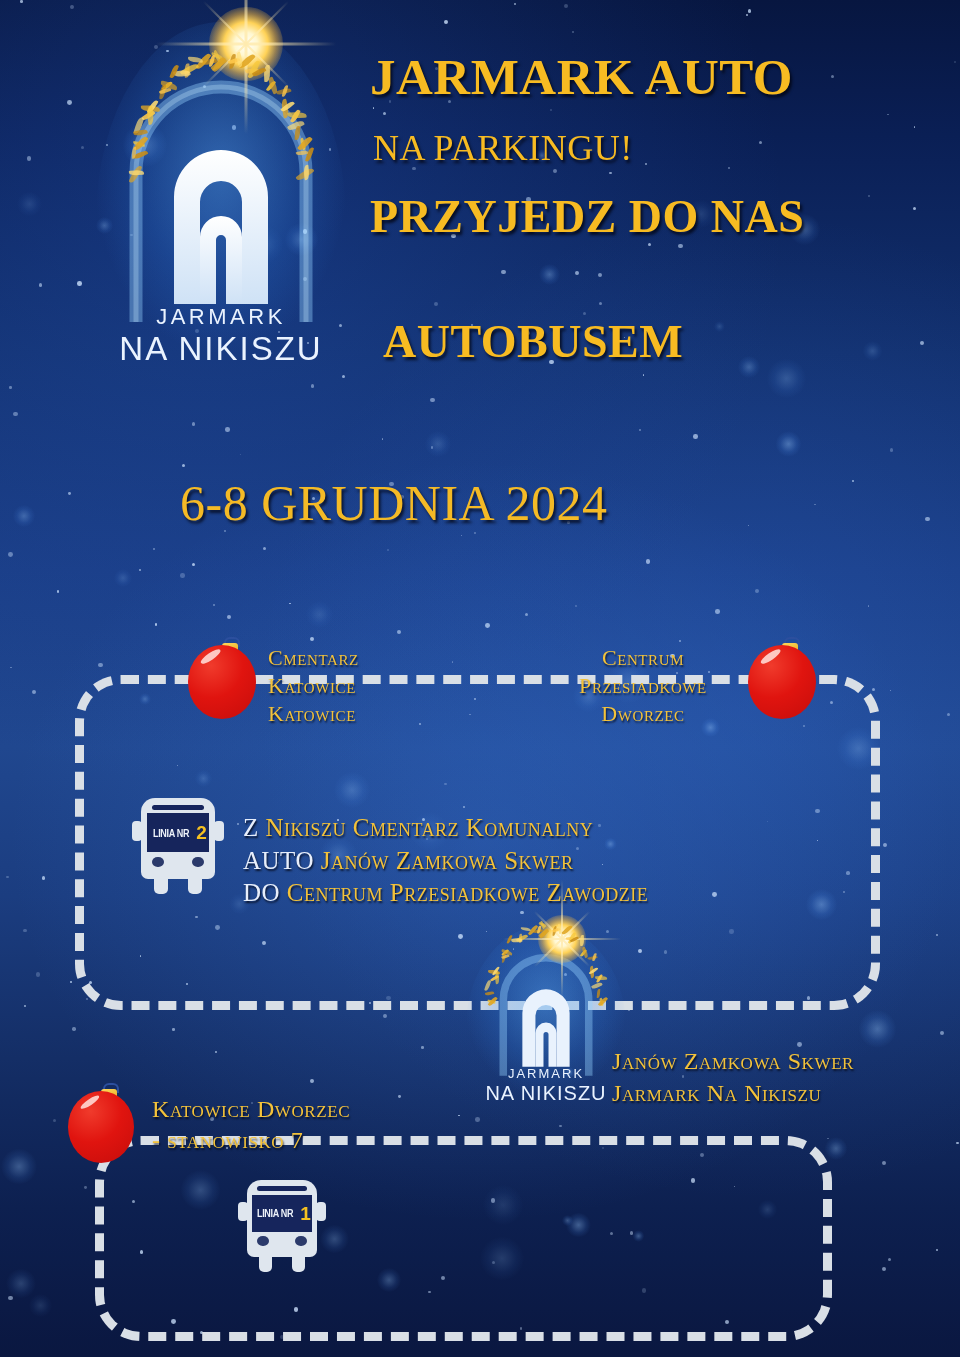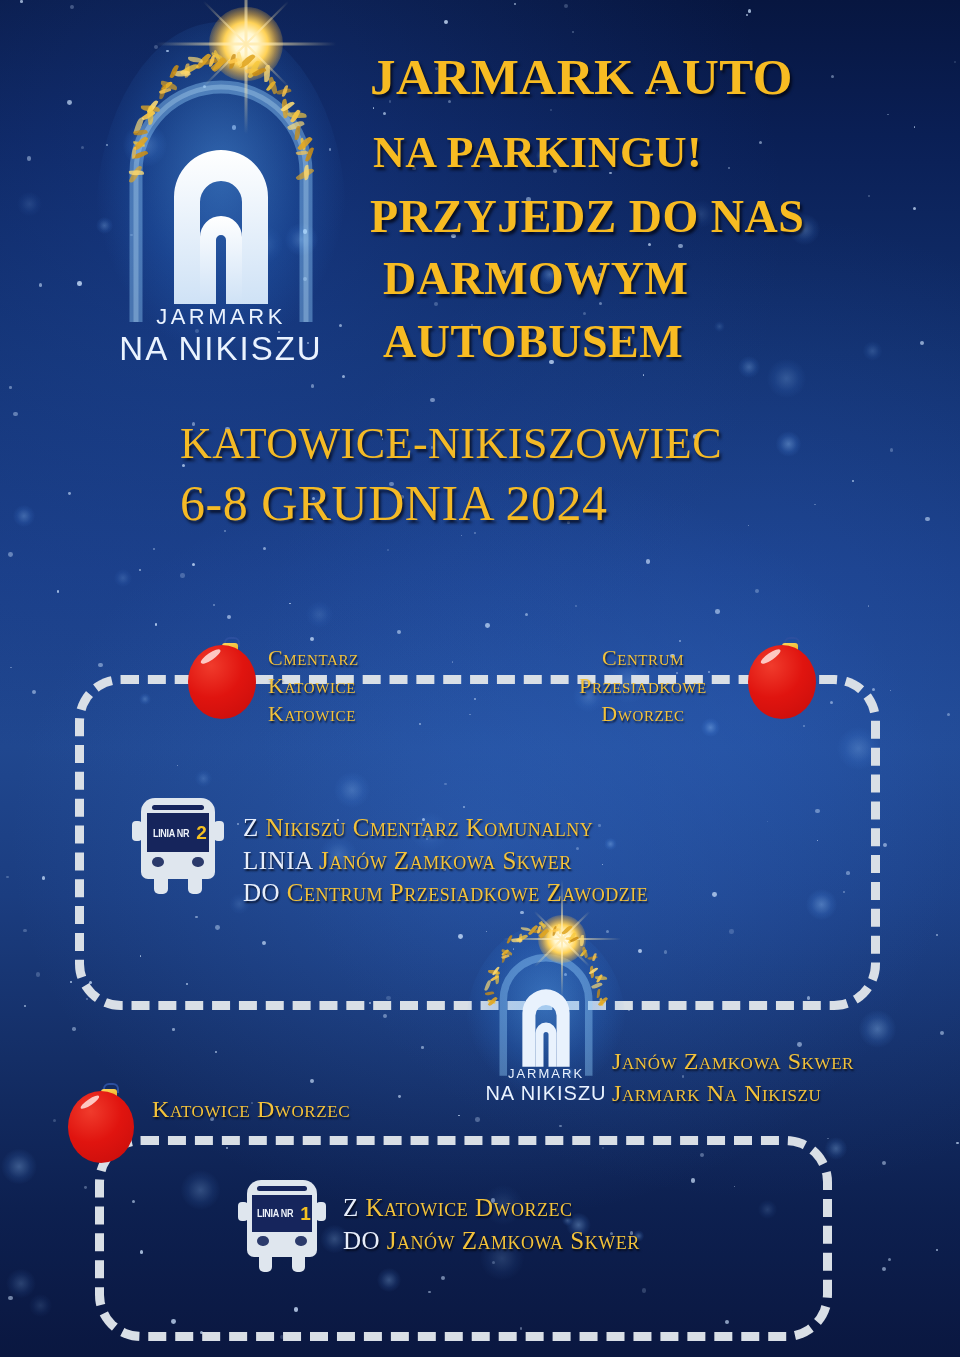--- a/index.html
+++ b/index.html
@@ -37,21 +37,21 @@
   .burst{position:absolute;pointer-events:none;}
   .burst .core{position:absolute;left:50%;top:50%;transform:translate(-50%,-50%);border-radius:50%;
     background:radial-gradient(circle, #ffffff 0%, #fff7d0 22%, #ffd257 42%, rgba(255,190,60,.55) 58%, rgba(255,170,40,0) 78%);}
   .burst .ray{position:absolute;left:50%;top:50%;background:linear-gradient(90deg, rgba(255,225,140,0) 0%, rgba(255,235,175,.92) 50%, rgba(255,225,140,0) 100%);}
   .leaf{position:absolute;border-radius:60% 10% 60% 10%;}
 
   
   .headline{position:absolute;color:#f7bb22;text-shadow:2px 3px 3px rgba(0,0,10,.72);
     letter-spacing:.5px;white-space:nowrap;}
   .h-zostaw{font-weight:bold;font-size:51px;font-variant:small-caps;}
-  .h-parkingu{font-weight:bold;font-size:44px;font-variant:small-caps;}
+  .h-parkingu{font-weight:normal;font-size:36px;font-variant:small-caps;}
   .h-przyjedz{font-weight:bold;font-size:46px;font-variant:small-caps;}
   .h-darmowym{font-weight:bold;font-size:46px;font-variant:small-caps;}
   .h-autobusem{font-weight:bold;font-size:46px;font-variant:small-caps;}
 
   .citydate{position:absolute;color:#f4ba26;text-shadow:2px 3px 3px rgba(0,0,10,.7);white-space:nowrap;}
   .cd-city{font-size:44px;letter-spacing:.5px;}
   .cd-date{font-size:50px;letter-spacing:.5px;}
 
   
   .route{position:absolute;border:9px dashed #d9dfe6;border-radius:46px;box-sizing:border-box;}
@@ -465,24 +465,22 @@
                 font-family:'Liberation Sans',sans-serif;color:#eaf3ff;font-size:22px;
                 letter-spacing:3.5px;font-weight:normal;">JARMARK</div>
     <div style="position:absolute;left:0;top:308px;width:250px;text-align:center;
                 font-family:'Liberation Sans',sans-serif;color:#eaf3ff;font-size:33px;
                 letter-spacing:2px;font-weight:normal;">NA NIKISZU</div>
   </div>
 
   <div class="headline h-zostaw" style="left:370px;top:48px;">JARMARK AUTO</div>
   <div class="headline h-parkingu" style="left:373px;top:127px;">NA PARKINGU!</div>
   <div class="headline h-przyjedz" style="left:370px;top:190px;">PRZYJEDZ DO NAS</div>
-  <div class="headline h-darmowym" style="left:383px;top:252px;">DARMOWYM</div>
   <div class="headline h-autobusem" style="left:383px;top:315px;">AUTOBUSEM</div>
 
-  <div class="citydate cd-city" style="left:180px;top:418px;">KATOWICE-NIKISZOWIEC</div>
   <div class="citydate cd-date" style="left:180px;top:474px;">6-8 GRUDNIA 2024</div>
 
   <div class="route" style="left:75px;top:675px;width:805px;height:335px;"></div>
 
   <div class="notch" style="left:186px;top:668px;width:70px;height:22px;background:transparent;"></div>
 
   <div class="bauble" style="left:188px;top:637px;width:68px;height:82px;">
     <div class="loop" style="left:50%;top:0;width:12px;height:8px;margin-left:2px;"></div>
     <div class="cap" style="left:50%;top:6px;width:16px;height:14px;margin-left:0px;"></div>
     <div class="ball"></div>
@@ -522,21 +520,21 @@
     <div class="legL"></div>
     <div class="legR"></div>
   </div>
 
   <div class="desc" style="left:243px;top:812px;">
     <div>
       <span class="prep">Z</span>
       <span class="place">Nikiszu Cmentarz Komunalny</span>
     </div>
     <div>
-      <span class="prep">LINIA</span>
+      <span class="prep">AUTO</span>
       <span class="place">Janów Zamkowa Skwer</span>
     </div>
     <div>
       <span class="prep">DO</span>
       <span class="place">Centrum Przesiadkowe Zawodzie</span>
     </div>
   </div>
 
   <div class="logo" id="logo-mid" style="left:466px;top:925px;width:160px;height:176px;">
     <div class="glow" style="width:160px;height:170px;"></div>
@@ -618,41 +616,32 @@
 
   <div class="bauble" style="left:68px;top:1083px;width:66px;height:80px;">
     <div class="loop" style="left:50%;top:0;width:12px;height:8px;margin-left:2px;"></div>
     <div class="cap" style="left:50%;top:6px;width:16px;height:14px;margin-left:0px;"></div>
     <div class="ball"></div>
     <div class="shine"></div>
   </div>
 
   <div class="stoplabel" style="left:152px;top:1094px;width:330px;font-size:24px;line-height:1.3;">
     <div>Katowice Dworzec</div>
+    <div>- stanowisko 7</div>
   </div>
 
   <div class="bus" style="left:238px;top:1180px;width:88px;height:92px;">
     <div class="mirrorL"></div>
     <div class="mirrorR"></div>
     <div class="body"></div>
     <div class="roof"></div>
     <div class="screen">
       <span class="lbl">LINIA NR</span>
       <span class="num">1</span>
     </div>
     <div class="lampL"></div>
     <div class="lampR"></div>
     <div class="legL"></div>
     <div class="legR"></div>
   </div>
 
-  <div class="desc" style="left:343px;top:1192px;">
-    <div>
-      <span class="prep">Z</span>
-      <span class="place">Katowice Dworzec</span>
-    </div>
-    <div>
-      <span class="prep">DO</span>
-      <span class="place">Janów Zamkowa Skwer</span>
-    </div>
-  </div>
 
 </div>
 
 </body></html>

